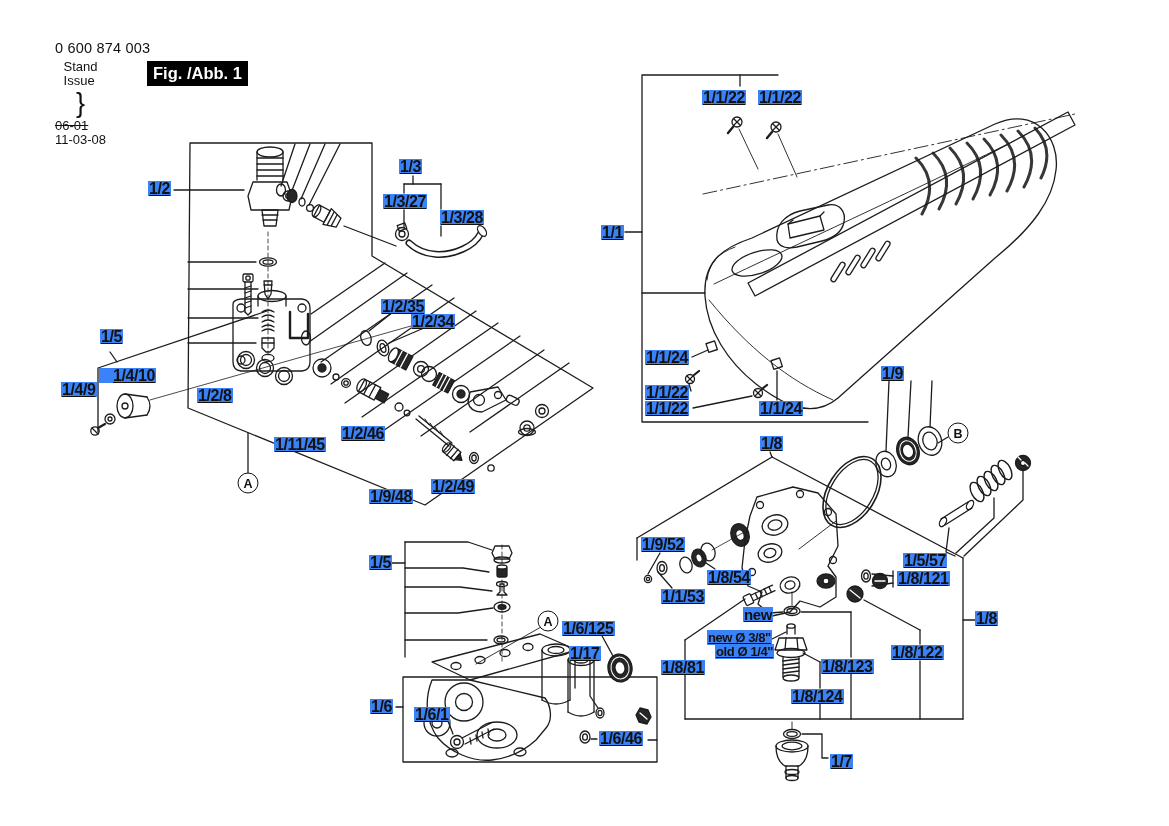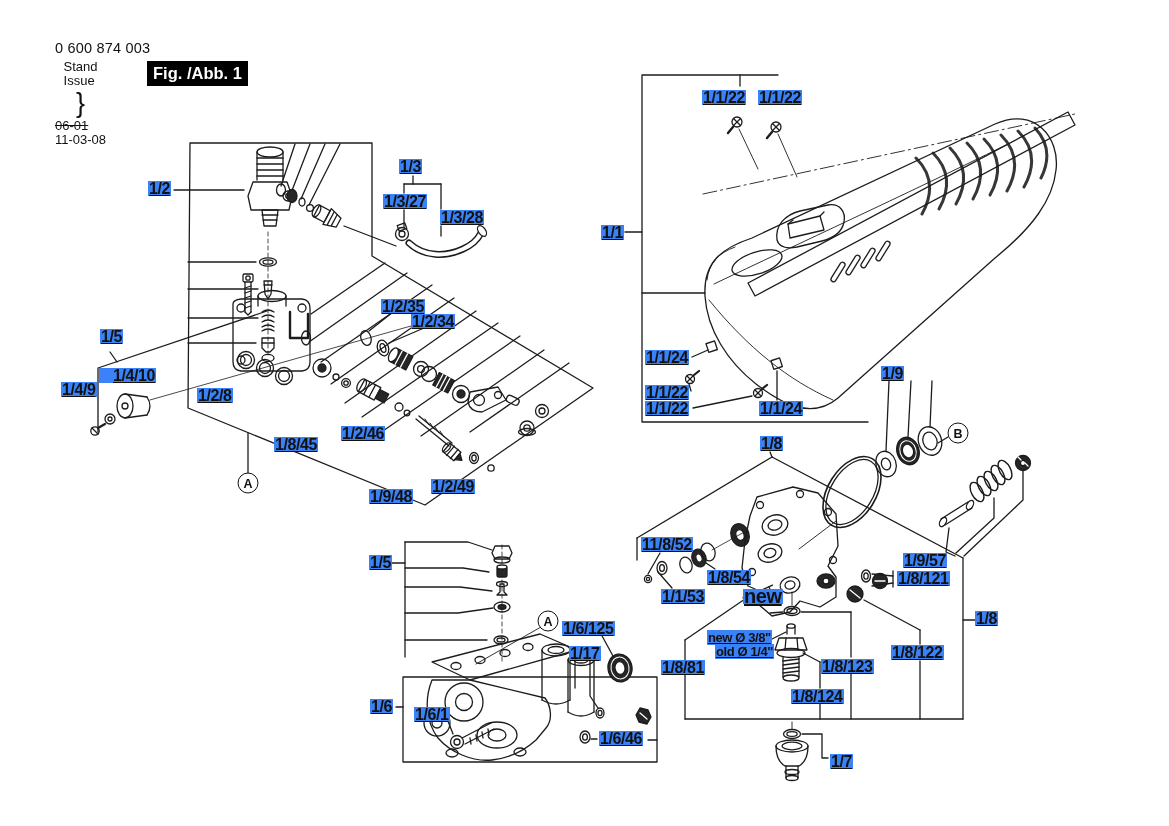--- a/index.html
+++ b/index.html
@@ -515,47 +515,47 @@
       <div class="part-label" style="left: 148px; top: 181px;">1/2</div>
       <div class="part-label" style="left: 399px; top: 159px;">1/3</div>
       <div class="part-label" style="left: 383px; top: 194px;">1/3/27</div>
       <div class="part-label" style="left: 440px; top: 210px; text-align: right;">1/3/28</div>
       <div class="part-label" style="left: 381px; top: 299px;">1/2/35</div>
       <div class="part-label" style="left: 411px; top: 314px;">1/2/34</div>
       <div class="part-label" style="left: 100px; top: 329px;">1/5</div>
       <div class="part-label" style="left: 99px; top: 368px; padding-left: 14px;">1/4/10</div>
       <div class="part-label" style="left: 61px; top: 382px;">1/4/9</div>
       <div class="part-label" style="left: 197px; top: 388px;">1/2/8</div>
-      <div class="part-label" style="left: 274px; top: 437px;">1/8/45</div>
+      <div class="part-label" style="left: 274px; top: 437px;">1/11/45</div>
       <div class="part-label" style="left: 341px; top: 426px; text-align: right;">1/2/46</div>
       <div class="part-label" style="left: 369px; top: 489px;">1/9/48</div>
       <div class="part-label" style="left: 431px; top: 479px;">1/2/49</div>
       <div class="part-label" style="left: 369px; top: 555px;">1/5</div>
       <div class="part-label" style="left: 370px; top: 699px;">1/6</div>
       <div class="part-label" style="left: 414px; top: 707px;">1/6/1</div>
       <div class="part-label" style="left: 599px; top: 731px;">1/6/46</div>
       <div class="part-label" style="left: 562px; top: 621px;">1/6/125</div>
       <div class="part-label" style="left: 569px; top: 646px;">1/17</div>
       <div class="part-label" style="left: 702px; top: 90px;">1/1/22</div>
       <div class="part-label" style="left: 758px; top: 90px;">1/1/22</div>
       <div class="part-label" style="left: 601px; top: 225px;">1/1</div>
       <div class="part-label" style="left: 645px; top: 350px;">1/1/24</div>
       <div class="part-label" style="left: 645px; top: 385px;">1/1/22</div>
       <div class="part-label" style="left: 645px; top: 401px;">1/1/22</div>
       <div class="part-label" style="left: 759px; top: 401px;">1/1/24</div>
       <div class="part-label" style="left: 881px; top: 366px;">1/9</div>
       <div class="part-label" style="left: 760px; top: 436px;">1/8</div>
-      <div class="part-label" style="left: 641px; top: 537px;">11/8/52</div>
+      <div class="part-label" style="left: 641px; top: 537px;">1/9/52</div>
       <div class="part-label" style="left: 707px; top: 570px;">1/8/54</div>
       <div class="part-label" style="left: 661px; top: 589px;">1/1/53</div>
-      <div class="part-label" style="left: 903px; top: 553px;">1/9/57</div>
+      <div class="part-label" style="left: 903px; top: 553px;">1/5/57</div>
       <div class="part-label" style="left: 897px; top: 571px;">1/8/121</div>
       <div class="part-label" style="left: 975px; top: 611px;">1/8</div>
       <div class="part-label" style="left: 891px; top: 645px;">1/8/122</div>
-      <div class="part-label" style="left: 743px; top: 589px; font-size: 20px;">new</div>
+      <div class="part-label" style="left: 743px; top: 607px; font-size: 15px;">new</div>
       <div class="part-label" style="left: 707px; top: 630px; font-size: 13px;">new Ø 3/8"</div>
       <div class="part-label" style="left: 715px; top: 644px; font-size: 13px;">old Ø 1/4"</div>
       <div class="part-label" style="left: 661px; top: 660px;">1/8/81</div>
       <div class="part-label" style="left: 821px; top: 659px;">1/8/123</div>
       <div class="part-label" style="left: 791px; top: 689px;">1/8/124</div>
       <div class="part-label" style="left: 830px; top: 754px; text-align: right;">1/7</div>
       <div class="letter-callout" style="left: 248px; top: 483px;">A</div>
       <div class="letter-callout" style="left: 548px; top: 621px;">A</div>
       <div class="letter-callout" style="left: 958px; top: 433px;">B</div>
     </div>

